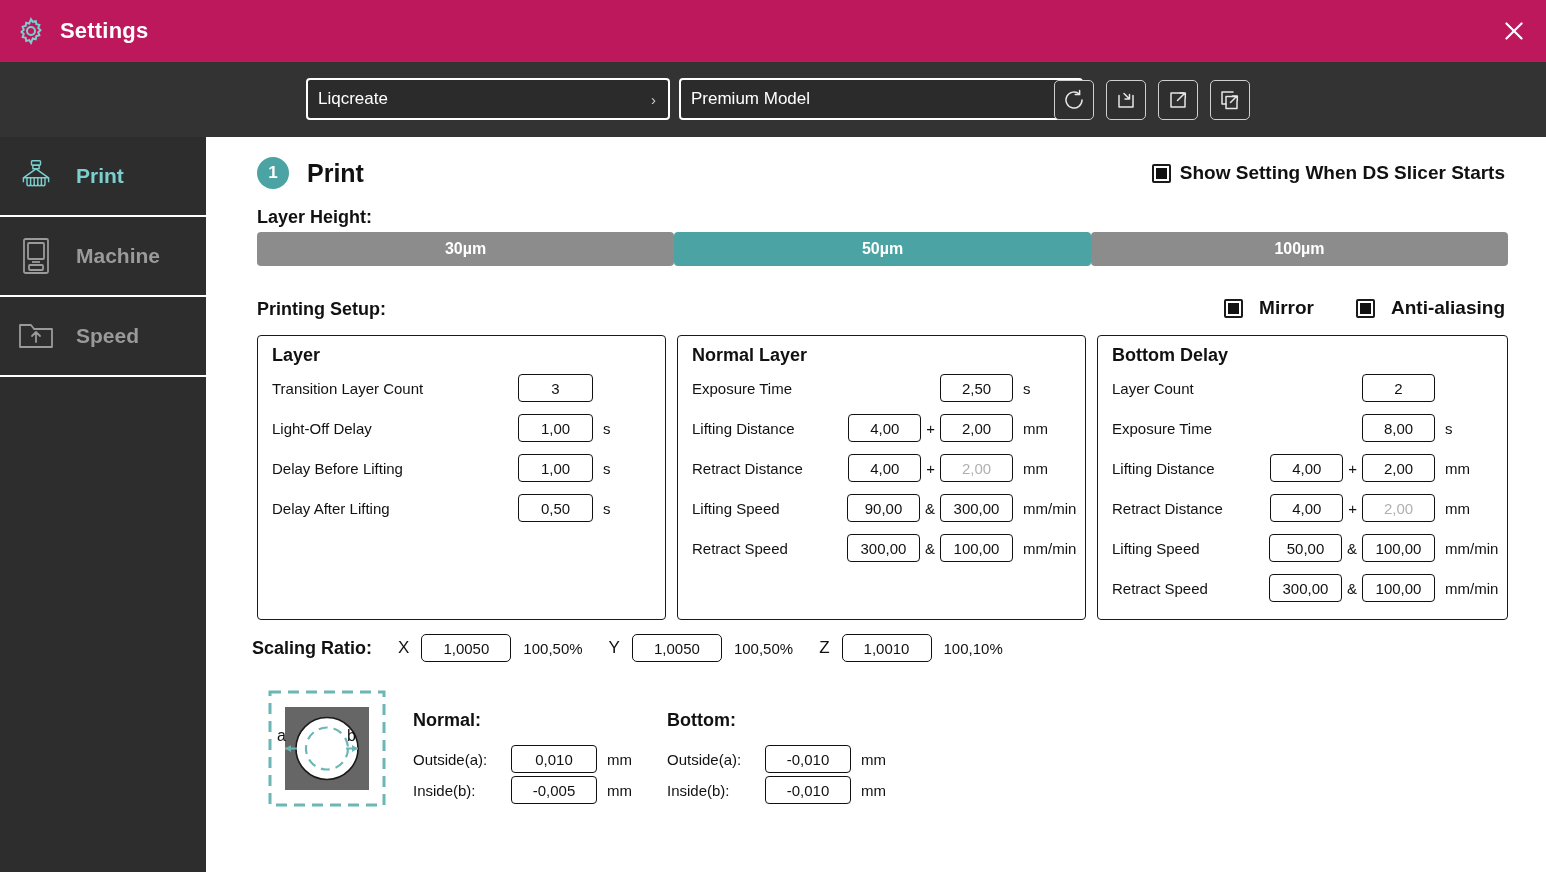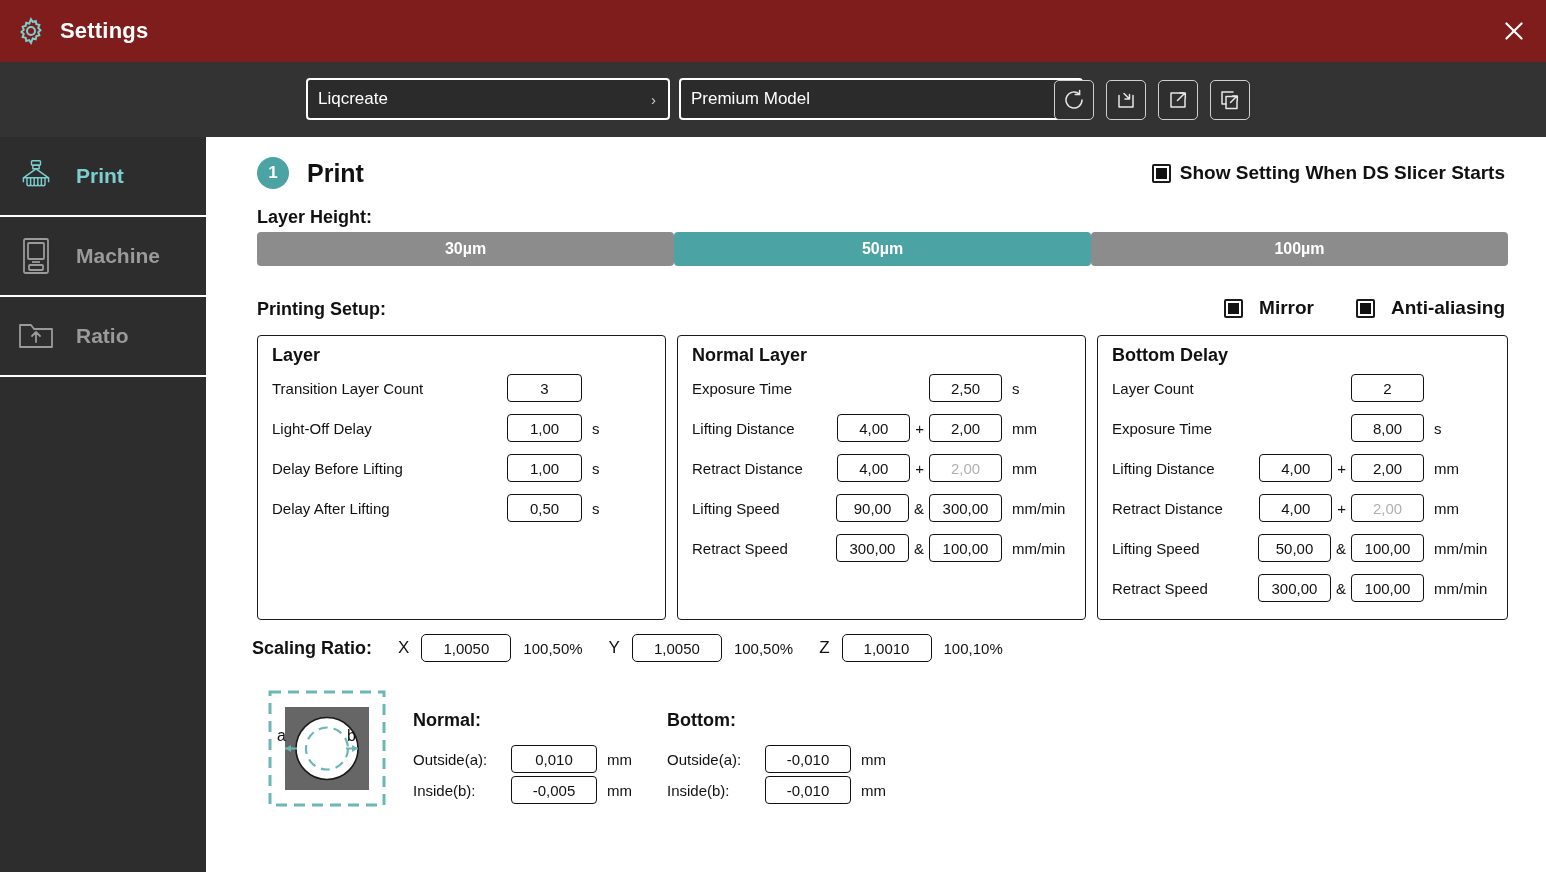--- a/index.html
+++ b/index.html
@@ -7,21 +7,21 @@
     width: 1546px; height: 872px;
     background: #ffffff;
     font-family: "Liberation Sans", sans-serif;
     overflow: hidden;
   }
   body { position: relative; }
 
   
   .titlebar {
     position: absolute; left: 0; top: 0; width: 1546px; height: 62px;
-    background: #7f1d1d;
+    background: #be185d;
     display: flex; align-items: center;
   }
   .titlebar .gear { margin-left: 16px; width: 30px; height: 30px; display:block; }
   .titlebar .title {
     color: #ffffff; font-size: 22px; font-weight: bold;
     margin-left: 14px; letter-spacing: .2px;
   }
   .close-btn {
     position: absolute; right: 14px; top: 13px;
     width: 36px; height: 36px; cursor: pointer;
@@ -118,21 +118,21 @@
     border: 1px solid #1a1a1a; border-radius: 4px; background: #fff;
   }
   #card-layer  { left: 51px;  width: 409px; }
   #card-normal { left: 471px; width: 409px; }
   #card-bottom { left: 891px; width: 411px; }
   .card-title {
     position: absolute; left: 14px; top: 9px;
     font-size: 18px; font-weight: bold; color: #111;
   }
   .frow {
-    position: absolute; left: 14px; right: 11px; height: 28px;
+    position: absolute; left: 14px; right: 0; height: 28px;
     display: flex; align-items: center; justify-content: center;
   }
   .frow .flabel { font-size: 15px; color: #111; flex: 0 0 auto; }
   .fspacer { flex: 1 1 auto; }
   .fin {
     height: 28px; border: 1px solid #111; border-radius: 4px; background: #fff;
     font-family: "Liberation Sans", sans-serif; font-size: 15px; color: #111;
     text-align: center; outline: none;
   }
   .fin.dim { color: #b0b0b0; }
@@ -250,21 +250,21 @@
     <span class="slabel">Machine</span>
   </div>
 
   <div class="side-item">
     <span class="sicon">
       <svg width="38" height="34" viewBox="0 0 38 32" fill="none" stroke="#9a9a9a" stroke-width="1.8" stroke-linejoin="round" stroke-linecap="round">
         <path d="M3 27 V5 h11 l3 4 h18 v18 Z"></path>
         <path d="M19 22 V12 M19 12 L15 16 M19 12 L23 16"></path>
       </svg>
     </span>
-    <span class="slabel">Ratio</span>
+    <span class="slabel">Speed</span>
   </div>
 
 </div>
 
 <div class="main">
 
   <div class="step-row">
     <span class="step-circle">1</span>
     <span class="step-title">Print</span>
   </div>

